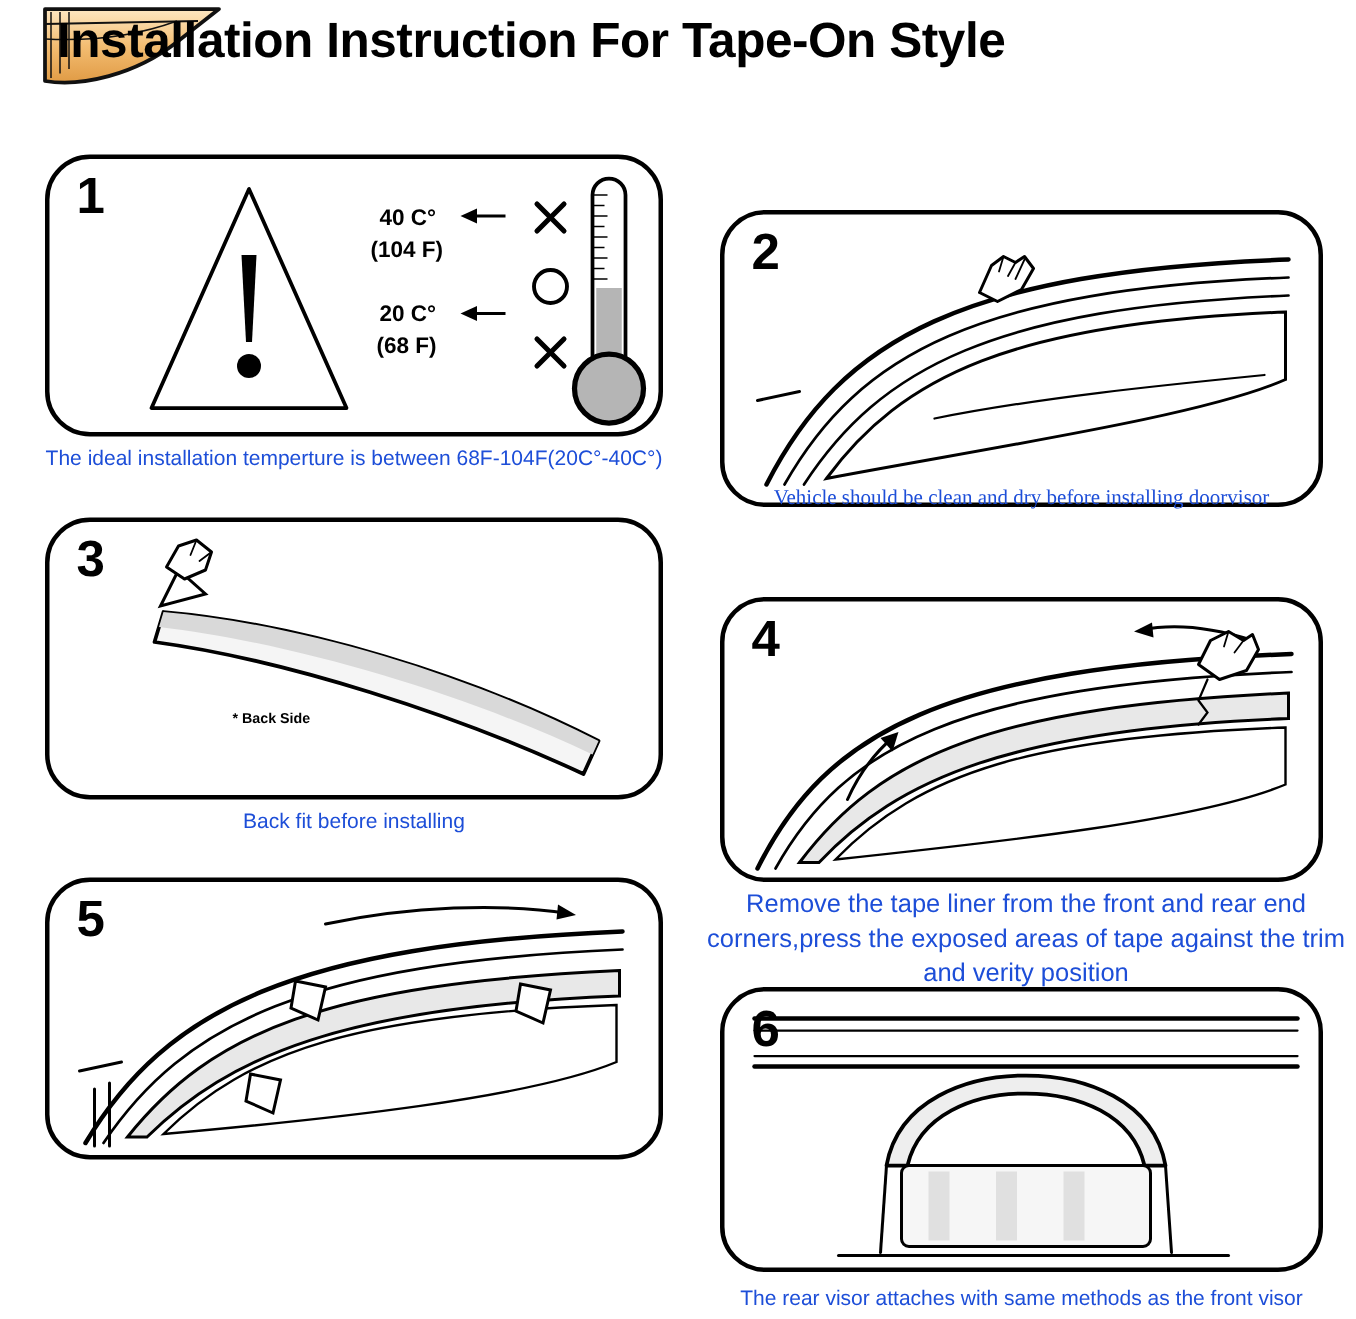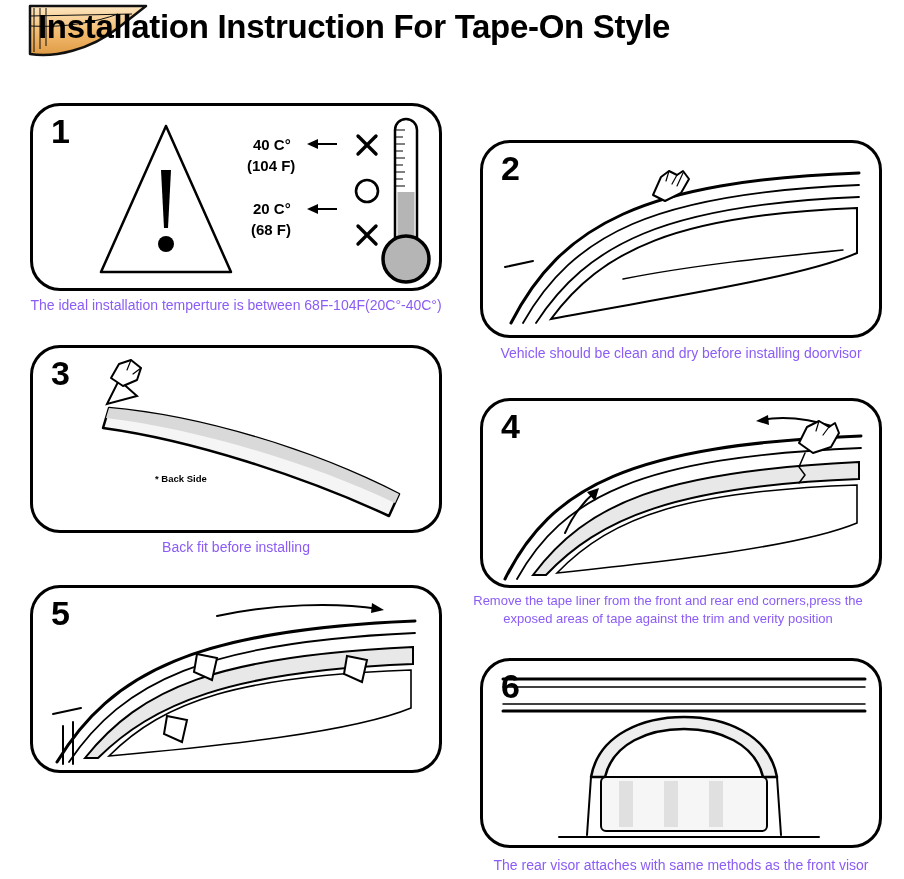--- a/index.html
+++ b/index.html
@@ -8,21 +8,21 @@
   .page { position:relative; width:904px; height:879px; background:#fff; overflow:hidden; }
 
   .header { position:absolute; left:0; top:0; width:904px; height:66px; }
   .logo { position:absolute; left:26px; top:2px; width:140px; height:58px; }
   .title { position:absolute; left:38px; top:8px; font-size:33px; font-weight:700;
            letter-spacing:-0.3px; white-space:nowrap; }
 
   .box { position:absolute; border:3px solid #000; border-radius:30px; background:#fff; }
   .step-num { position:absolute; left:18px; top:6px; font-size:34px; font-weight:700; }
   .illus { position:absolute; }
-  .caption { position:absolute; text-align:center; font-size:14px; line-height:1.35; color:#8b5cf6; }
+  .caption { position:absolute; text-align:center; font-size:14px; line-height:1.35; color:#1d4ed8; }
   svg text { font-family:"Liberation Sans", sans-serif; fill:#000; }
   .stroke { stroke:#000; fill:none; stroke-linecap:round; }
 </style>
 </head>
 <body>
 
 <div class="page">
 
   <div class="header">
     <svg class="logo" viewBox="0 0 140 58">
@@ -105,21 +105,21 @@
         <path d="M48,164 C98,96 172,60 354,53 L354,98 C300,122 165,142 48,164 Z" fill="#fff" stroke="#000" stroke-width="2"></path>
         <path class="stroke" d="M120,124 C190,110 270,102 340,95" stroke="#bbb" stroke-width="1.5"></path>
         <path class="stroke" d="M2,112 L30,106" stroke-width="2"></path>
       </g>
       <g>
         <path d="M150,40 L158,22 L166,16 L174,20 L180,16 L186,24 L178,38 L162,46 Z" fill="#fff" stroke="#000" stroke-width="2" stroke-linejoin="round"></path>
         <path class="stroke" d="M166,16 L163,26 M174,20 L169,29 M180,18 L174,31" stroke-width="1.2"></path>
       </g>
     </svg>
   </div>
-  <div class="caption" style="left:470px; top:344px; width:422px;">Vehicle should be clean and dry before installing doorvisor</div>
+  <div class="caption" style="left:470px; top:324px; width:422px;font-family:Liberation Serif, serif;">Vehicle should be clean and dry before installing doorvisor</div>
 
   <div class="box" style="left:30px; top:345px; width:412px; height:188px;">
     <span class="step-num">3</span>
     <svg class="illus" style="left:18px; top:10px;" width="376" height="168" viewBox="0 0 376 168">
       <g>
         <path d="M58,50 C150,58 262,92 348,136 L338,158 C252,118 140,82 52,70 Z" fill="#f5f5f5" stroke="#000" stroke-width="2.5" stroke-linejoin="round"></path>
         <path d="M58,50 C150,58 262,92 348,136 L344,145 C258,104 142,70 55,60 Z" fill="#d9d9d9"></path>
       </g>
       <polygon points="56,46 68,22 86,38" fill="#fff" stroke="#000" stroke-width="2"></polygon>
       <g>
@@ -148,21 +148,21 @@
         <path class="stroke" d="M336,18 C308,9 282,7 262,11" stroke-width="2"></path>
         <polygon points="257,12 269,6 270,16" fill="#000"></polygon>
       </g>
       <g>
         <path d="M300,34 L308,18 L320,12 L330,18 L336,14 L340,24 L332,38 L314,44 Z" fill="#fff" stroke="#000" stroke-width="2" stroke-linejoin="round"></path>
         <path class="stroke" d="M320,12 L317,22 M330,18 L324,26" stroke-width="1.2"></path>
       </g>
       <path class="stroke" d="M306,44 L300,58 L306,66 L300,74" stroke-width="1.5"></path>
     </svg>
   </div>
-  <div class="caption" style="left:450px; top:592px; width:436px; font-size:13px;">Remove the tape liner from the front and rear end corners,press the exposed areas of tape against the trim and verity position</div>
+  <div class="caption" style="left:466px; top:592px; width:436px; font-size:17px;">Remove the tape liner from the front and rear end corners,press the exposed areas of tape against the trim and verity position</div>
 
   <div class="box" style="left:30px; top:585px; width:412px; height:188px;">
     <span class="step-num">5</span>
     <svg class="illus" style="left:16px; top:8px;" width="380" height="172" viewBox="0 0 380 172">
       <g>
         <path class="stroke" d="M168,20 C225,8 285,6 330,13" stroke-width="2"></path>
         <polygon points="335,14 323,7 322,17" fill="#000"></polygon>
       </g>
       <g>
         <path class="stroke" d="M8,166 C62,76 148,34 366,25" stroke-width="3"></path>

